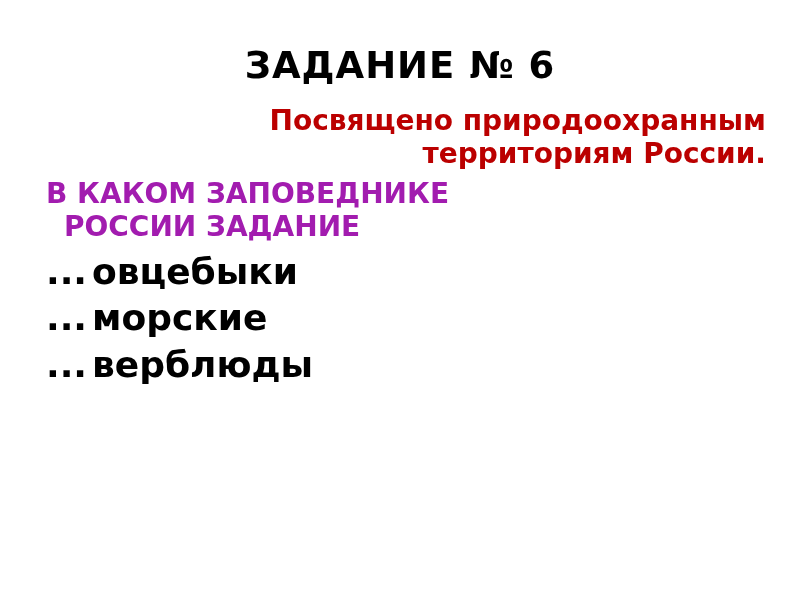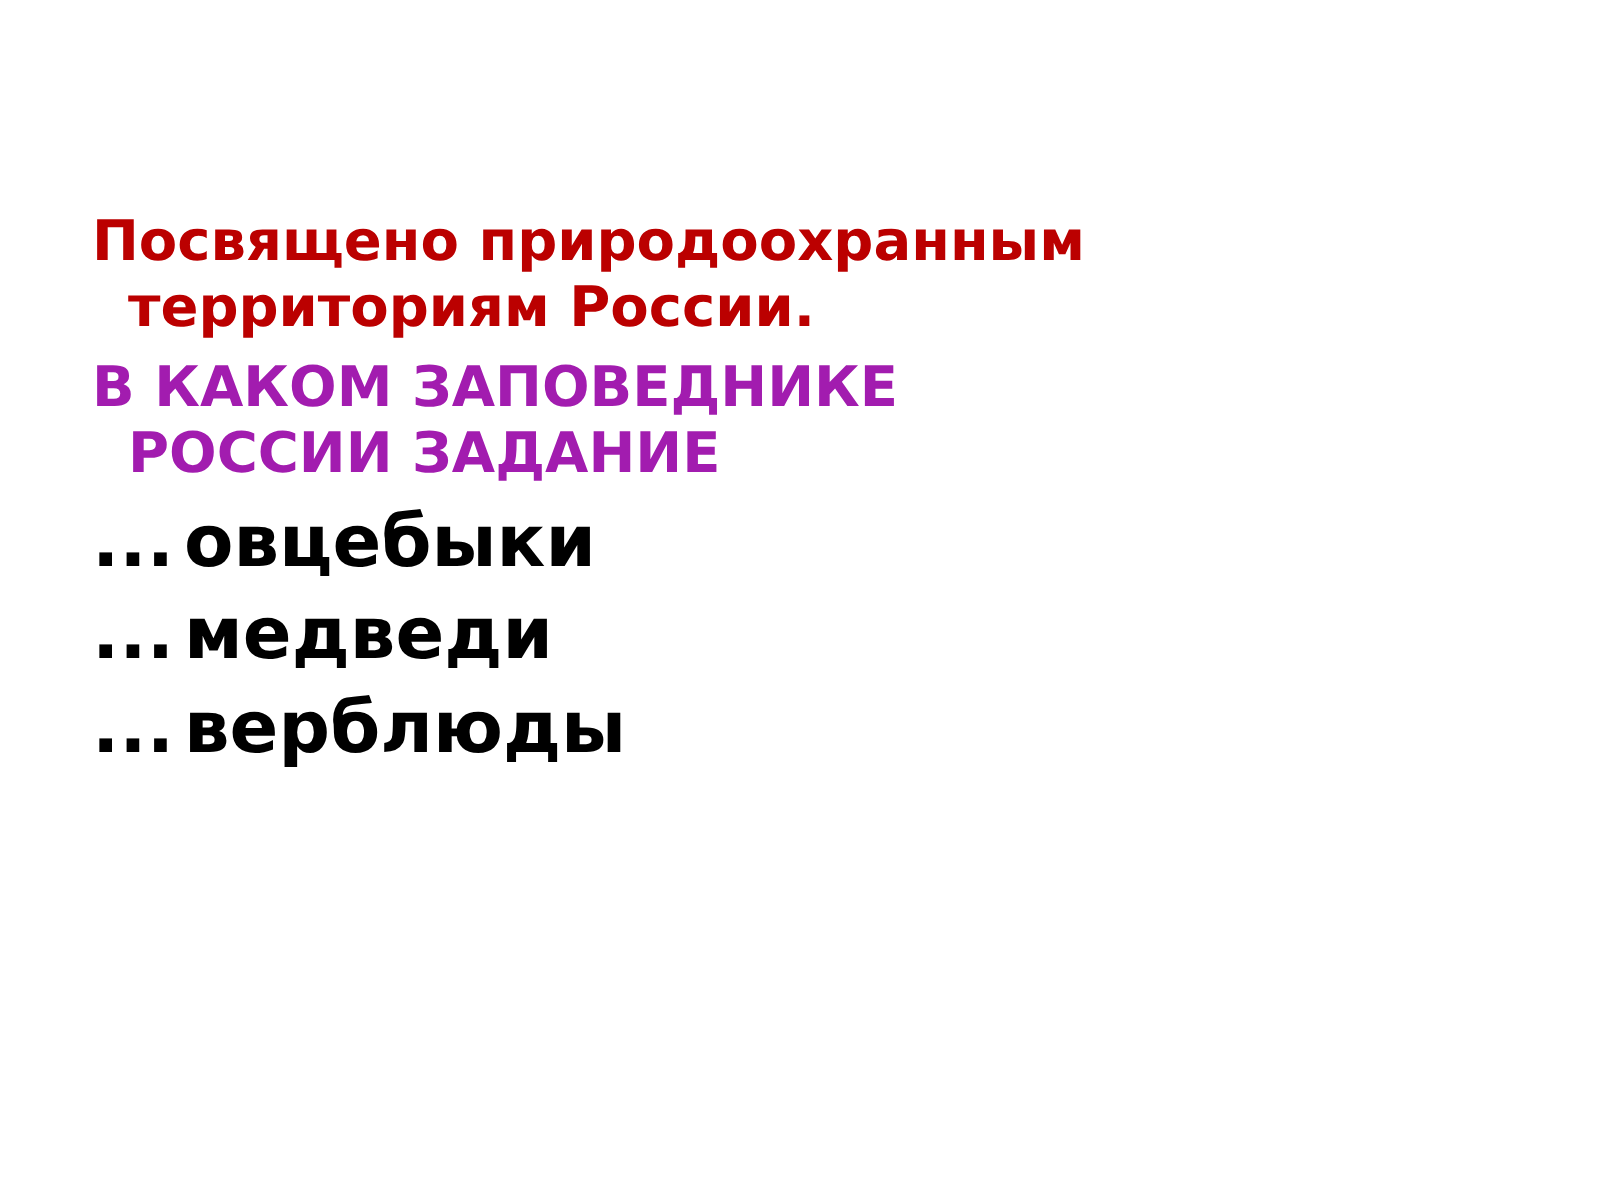--- a/index.html
+++ b/index.html
@@ -41,20 +41,21 @@
     font-size: 28px;
     font-weight: bold;
     line-height: 1.16;
     color: #a21caf;
     margin: 0 0 1px 0;
     padding: 0;
     text-indent: 0;
   }
   .line.highlight {
     color: #bb0000;
+    text-align: right;
   }
   .line .cont {
     display: block;
     padding-left: 18px;
   }
   .item {
     font-size: 36px;
     font-weight: bold;
     color: #000000;
     line-height: 1.18;
@@ -66,20 +67,21 @@
   }
   .spacer-sm {
     height: 6px;
   }
 </style>
 </head>
 <body>
 
 <div class="slide">
 
+  <div class="slide-title">ЗАДАНИЕ № 6</div>
 
   <div class="body-block">
 
     <div class="line highlight">
       <span>Посвящено природоохранным</span>
     </div>
     <div class="line highlight">
       <span class="cont">территориям России.</span>
     </div>
 
@@ -91,20 +93,20 @@
     <div class="line">
       <span class="cont">РОССИИ ЗАДАНИЕ</span>
     </div>
 
     <div class="spacer-sm"></div>
 
     <div class="item">
       <span class="dots">...</span><span>овцебыки</span>
     </div>
     <div class="item">
-      <span class="dots">...</span><span>медведи</span>
+      <span class="dots">...</span><span>морские</span>
     </div>
     <div class="item">
       <span class="dots">...</span><span>верблюды</span>
     </div>
 
   </div>
 </div>
 
 </body></html>

